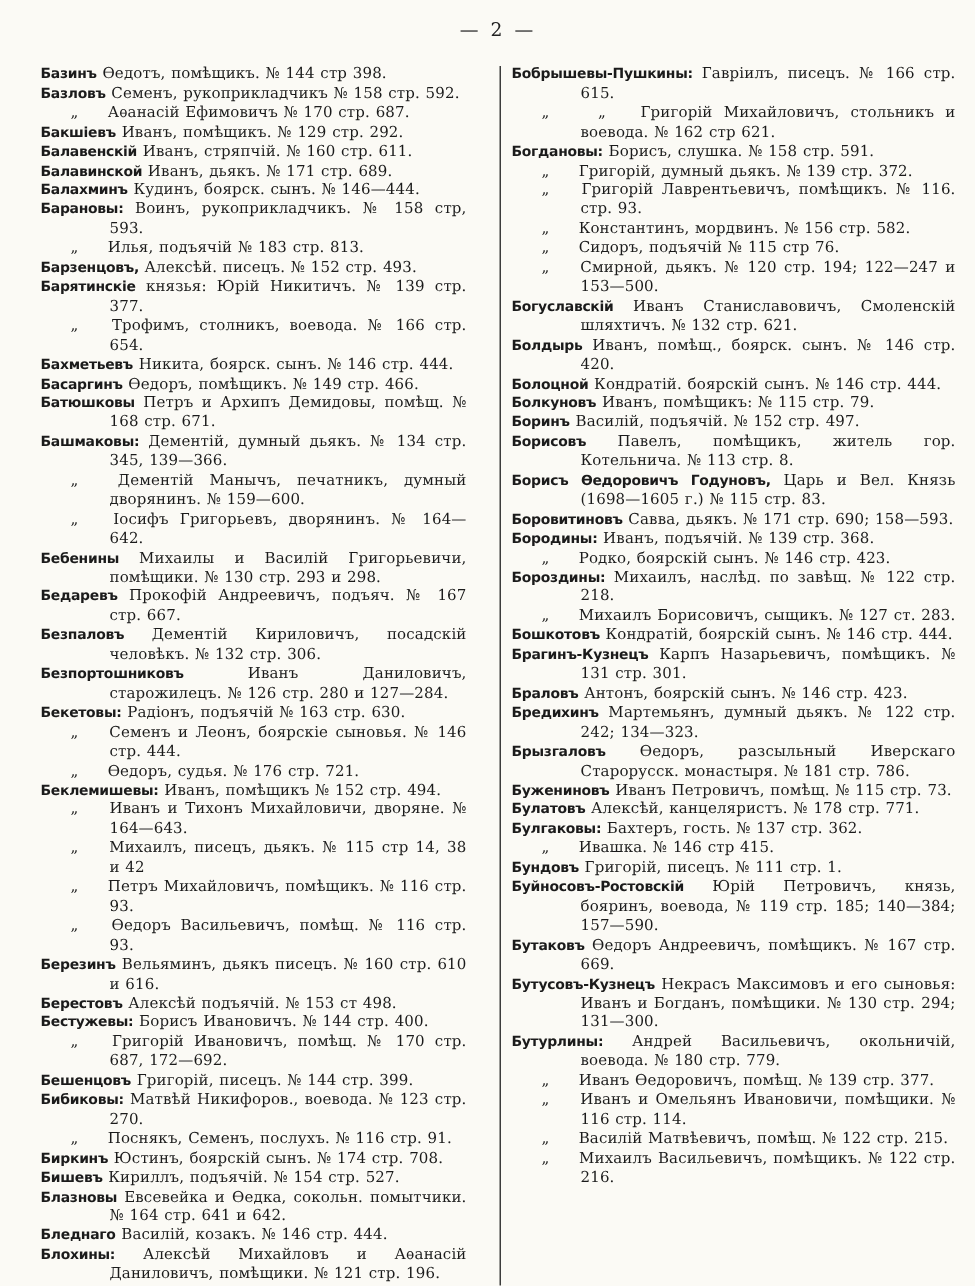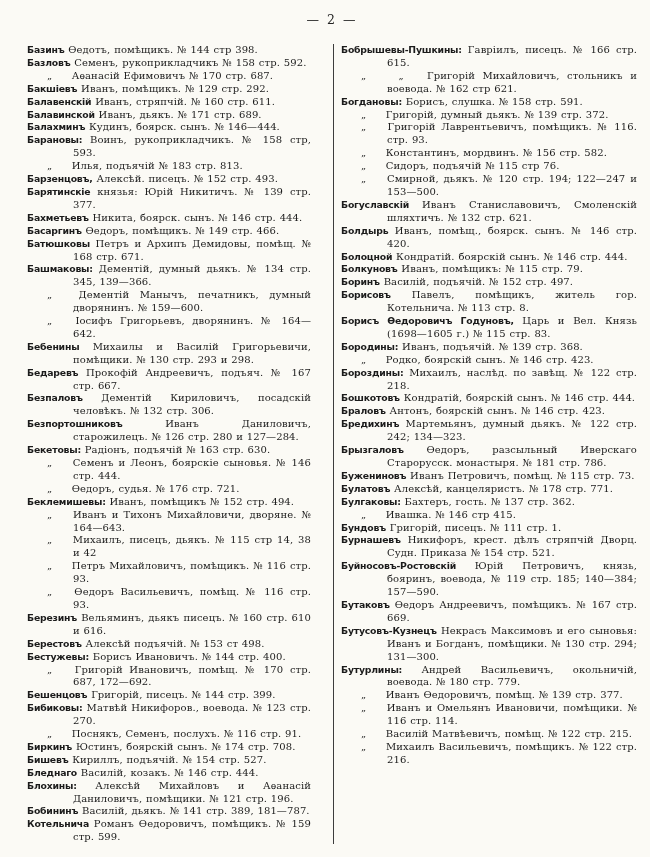--- a/index.html
+++ b/index.html
@@ -75,20 +75,21 @@
         <div class="entry"><span class="head">Базловъ</span> <span>Семенъ, рукоприкладчикъ № 158 стр. 592.</span></div>
         <div class="entry"><span class="head ditto">„</span> <span>Аѳанасій Ефимовичъ № 170 стр. 687.</span></div>
         <div class="entry"><span class="head">Бакшіевъ</span> <span>Иванъ, помѣщикъ. № 129 стр. 292.</span></div>
         <div class="entry"><span class="head">Балавенскій</span> <span>Иванъ, стряпчій. № 160 стр. 611.</span></div>
         <div class="entry"><span class="head">Балавинской</span> <span>Иванъ, дьякъ. № 171 стр. 689.</span></div>
         <div class="entry"><span class="head">Балахминъ</span> <span>Кудинъ, боярск. сынъ. № 146—444.</span></div>
         <div class="entry"><span class="head">Барановы:</span> <span>Воинъ, рукоприкладчикъ. № 158 стр, 593.</span></div>
         <div class="entry"><span class="head ditto">„</span> <span>Илья, подъячій № 183 стр. 813.</span></div>
         <div class="entry"><span class="head">Барзенцовъ,</span> <span>Алексѣй. писецъ. № 152 стр. 493.</span></div>
         <div class="entry"><span class="head">Барятинскіе</span> <span>князья: Юрій Никитичъ. № 139 стр. 377.</span></div>
+        <div class="entry"><span class="head ditto">„</span> <span>Трофимъ, столникъ, воевода. № 166 стр. 654.</span></div>
         <div class="entry"><span class="head">Бахметьевъ</span> <span>Никита, боярск. сынъ. № 146 стр. 444.</span></div>
         <div class="entry"><span class="head">Басаргинъ</span> <span>Ѳедоръ, помѣщикъ. № 149 стр. 466.</span></div>
         <div class="entry"><span class="head">Батюшковы</span> <span>Петръ и Архипъ Демидовы, помѣщ. № 168 стр. 671.</span></div>
         <div class="entry"><span class="head">Башмаковы:</span> <span>Дементій, думный дьякъ. № 134 стр. 345, 139—366.</span></div>
         <div class="entry"><span class="head ditto">„</span> <span>Дементій Манычъ, печатникъ, думный дворянинъ. № 159—600.</span></div>
         <div class="entry"><span class="head ditto">„</span> <span>Іосифъ Григорьевъ, дворянинъ. № 164—642.</span></div>
         <div class="entry"><span class="head">Бебенины</span> <span>Михаилы и Василій Григорьевичи, помѣщики. № 130 стр. 293 и 298.</span></div>
         <div class="entry"><span class="head">Бедаревъ</span> <span>Прокофій Андреевичъ, подъяч. № 167 стр. 667.</span></div>
         <div class="entry"><span class="head">Безпаловъ</span> <span>Дементій Кириловичъ, посадскій человѣкъ. № 132 стр. 306.</span></div>
         <div class="entry"><span class="head">Безпортошниковъ</span> <span>Иванъ Даниловичъ, старожилецъ. № 126 стр. 280 и 127—284.</span></div>
@@ -102,20 +103,21 @@
         <div class="entry"><span class="head ditto">„</span> <span>Ѳедоръ Васильевичъ, помѣщ. № 116 стр. 93.</span></div>
         <div class="entry"><span class="head">Березинъ</span> <span>Вельяминъ, дьякъ писецъ. № 160 стр. 610 и 616.</span></div>
         <div class="entry"><span class="head">Берестовъ</span> <span>Алексѣй подъячій. № 153 ст 498.</span></div>
         <div class="entry"><span class="head">Бестужевы:</span> <span>Борисъ Ивановичъ. № 144 стр. 400.</span></div>
         <div class="entry"><span class="head ditto">„</span> <span>Григорій Ивановичъ, помѣщ. № 170 стр. 687, 172—692.</span></div>
         <div class="entry"><span class="head">Бешенцовъ</span> <span>Григорій, писецъ. № 144 стр. 399.</span></div>
         <div class="entry"><span class="head">Бибиковы:</span> <span>Матвѣй Никифоров., воевода. № 123 стр. 270.</span></div>
         <div class="entry"><span class="head ditto">„</span> <span>Поснякъ, Семенъ, послухъ. № 116 стр. 91.</span></div>
         <div class="entry"><span class="head">Биркинъ</span> <span>Юстинъ, боярскій сынъ. № 174 стр. 708.</span></div>
         <div class="entry"><span class="head">Бишевъ</span> <span>Кириллъ, подъячій. № 154 стр. 527.</span></div>
+        <div class="entry"><span class="head">Блазновы</span> <span>Евсевейка и Ѳедка, сокольн. помытчики. № 164 стр. 641 и 642.</span></div>
         <div class="entry"><span class="head">Бледнаго</span> <span>Василій, козакъ. № 146 стр. 444.</span></div>
         <div class="entry"><span class="head">Блохины:</span> <span>Алексѣй Михайловъ и Аѳанасій Даниловичъ, помѣщики. № 121 стр. 196.</span></div>
         <div class="entry"><span class="head">Бобининъ</span> <span>Василій, дьякъ. № 141 стр. 389, 181—787.</span></div>
         <div class="entry"><span class="head">Котельнича</span> <span>Романъ Ѳедоровичъ, помѣщикъ. № 159 стр. 599.</span></div>
       </div>
     <div class="col col-right">
         <div class="entry"><span class="head">Бобрышевы-Пушкины:</span> <span>Гавріилъ, писецъ. № 166 стр. 615.</span></div>
         <div class="entry"><span class="head ditto">„ „</span> <span>Григорій Михайловичъ, стольникъ и воевода. № 162 стр 621.</span></div>
         <div class="entry"><span class="head">Богдановы:</span> <span>Борисъ, слушка. № 158 стр. 591.</span></div>
         <div class="entry"><span class="head ditto">„</span> <span>Григорій, думный дьякъ. № 139 стр. 372.</span></div>
@@ -123,33 +125,35 @@
         <div class="entry"><span class="head ditto">„</span> <span>Константинъ, мордвинъ. № 156 стр. 582.</span></div>
         <div class="entry"><span class="head ditto">„</span> <span>Сидоръ, подъячій № 115 стр 76.</span></div>
         <div class="entry"><span class="head ditto">„</span> <span>Смирной, дьякъ. № 120 стр. 194; 122—247 и 153—500.</span></div>
         <div class="entry"><span class="head">Богуславскій</span> <span>Иванъ Станиславовичъ, Смоленскій шляхтичъ. № 132 стр. 621.</span></div>
         <div class="entry"><span class="head">Болдырь</span> <span>Иванъ, помѣщ., боярск. сынъ. № 146 стр. 420.</span></div>
         <div class="entry"><span class="head">Болоцной</span> <span>Кондратій. боярскій сынъ. № 146 стр. 444.</span></div>
         <div class="entry"><span class="head">Болкуновъ</span> <span>Иванъ, помѣщикъ: № 115 стр. 79.</span></div>
         <div class="entry"><span class="head">Боринъ</span> <span>Василій, подъячій. № 152 стр. 497.</span></div>
         <div class="entry"><span class="head">Борисовъ</span> <span>Павелъ, помѣщикъ, житель гор. Котельнича. № 113 стр. 8.</span></div>
         <div class="entry"><span class="head">Борисъ Ѳедоровичъ Годуновъ,</span> <span>Царь и Вел. Князь (1698—1605 г.) № 115 стр. 83.</span></div>
+        <div class="entry"><span class="head">Боровитиновъ</span> <span>Савва, дьякъ. № 171 стр. 690; 158—593.</span></div>
         <div class="entry"><span class="head">Бородины:</span> <span>Иванъ, подъячій. № 139 стр. 368.</span></div>
         <div class="entry"><span class="head ditto">„</span> <span>Родко, боярскій сынъ. № 146 стр. 423.</span></div>
         <div class="entry"><span class="head">Бороздины:</span> <span>Михаилъ, наслѣд. по завѣщ. № 122 стр. 218.</span></div>
+        <div class="entry"><span class="head ditto">„</span> <span>Михаилъ Борисовичъ, сыщикъ. № 127 ст. 283.</span></div>
         <div class="entry"><span class="head">Бошкотовъ</span> <span>Кондратій, боярскій сынъ. № 146 стр. 444.</span></div>
+        <div class="entry"><span class="head">Брагинъ-Кузнецъ</span> <span>Карпъ Назарьевичъ, помѣщикъ. № 131 стр. 301.</span></div>
         <div class="entry"><span class="head">Браловъ</span> <span>Антонъ, боярскій сынъ. № 146 стр. 423.</span></div>
         <div class="entry"><span class="head">Бредихинъ</span> <span>Мартемьянъ, думный дьякъ. № 122 стр. 242; 134—323.</span></div>
         <div class="entry"><span class="head">Брызгаловъ</span> <span>Ѳедоръ, разсыльный Иверскаго Старорусск. монастыря. № 181 стр. 786.</span></div>
         <div class="entry"><span class="head">Бужениновъ</span> <span>Иванъ Петровичъ, помѣщ. № 115 стр. 73.</span></div>
         <div class="entry"><span class="head">Булатовъ</span> <span>Алексѣй, канцеляристъ. № 178 стр. 771.</span></div>
         <div class="entry"><span class="head">Булгаковы:</span> <span>Бахтеръ, гость. № 137 стр. 362.</span></div>
         <div class="entry"><span class="head ditto">„</span> <span>Ивашка. № 146 стр 415.</span></div>
         <div class="entry"><span class="head">Бундовъ</span> <span>Григорій, писецъ. № 111 стр. 1.</span></div>
-        <div class="entry"><span class="head">Бурнашевъ</span> <span>Никифоръ, крест. дѣлъ стряпчій Дворц. Судн. Приказа № 154 стр. 521.</span></div>
         <div class="entry"><span class="head">Буйносовъ-Ростовскій</span> <span>Юрій Петровичъ, князь, бояринъ, воевода, № 119 стр. 185; 140—384; 157—590.</span></div>
         <div class="entry"><span class="head">Бутаковъ</span> <span>Ѳедоръ Андреевичъ, помѣщикъ. № 167 стр. 669.</span></div>
         <div class="entry"><span class="head">Бутусовъ-Кузнецъ</span> <span>Некрасъ Максимовъ и его сыновья: Иванъ и Богданъ, помѣщики. № 130 стр. 294; 131—300.</span></div>
         <div class="entry"><span class="head">Бутурлины:</span> <span>Андрей Васильевичъ, окольничій, воевода. № 180 стр. 779.</span></div>
         <div class="entry"><span class="head ditto">„</span> <span>Иванъ Ѳедоровичъ, помѣщ. № 139 стр. 377.</span></div>
         <div class="entry"><span class="head ditto">„</span> <span>Иванъ и Омельянъ Ивановичи, помѣщики. № 116 стр. 114.</span></div>
         <div class="entry"><span class="head ditto">„</span> <span>Василій Матвѣевичъ, помѣщ. № 122 стр. 215.</span></div>
         <div class="entry"><span class="head ditto">„</span> <span>Михаилъ Васильевичъ, помѣщикъ. № 122 стр. 216.</span></div>
       </div>
   </div>

